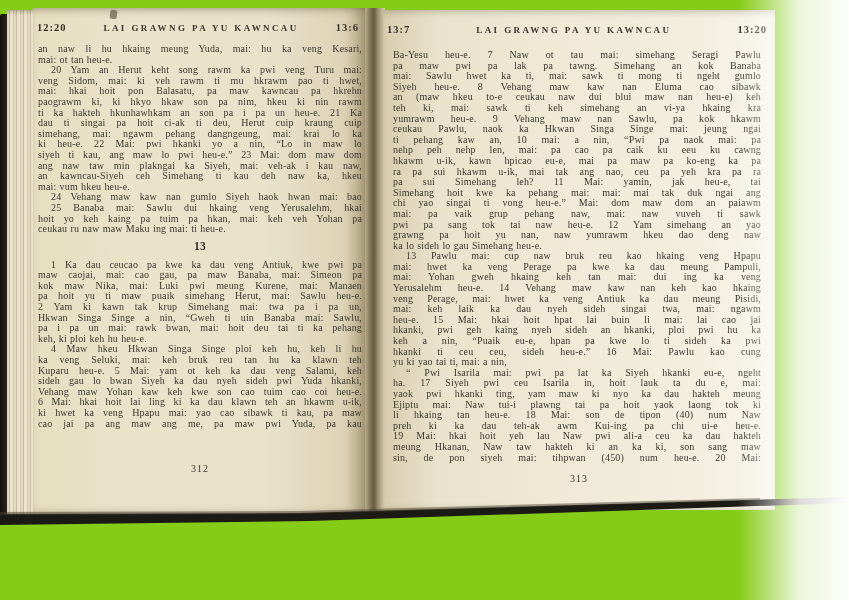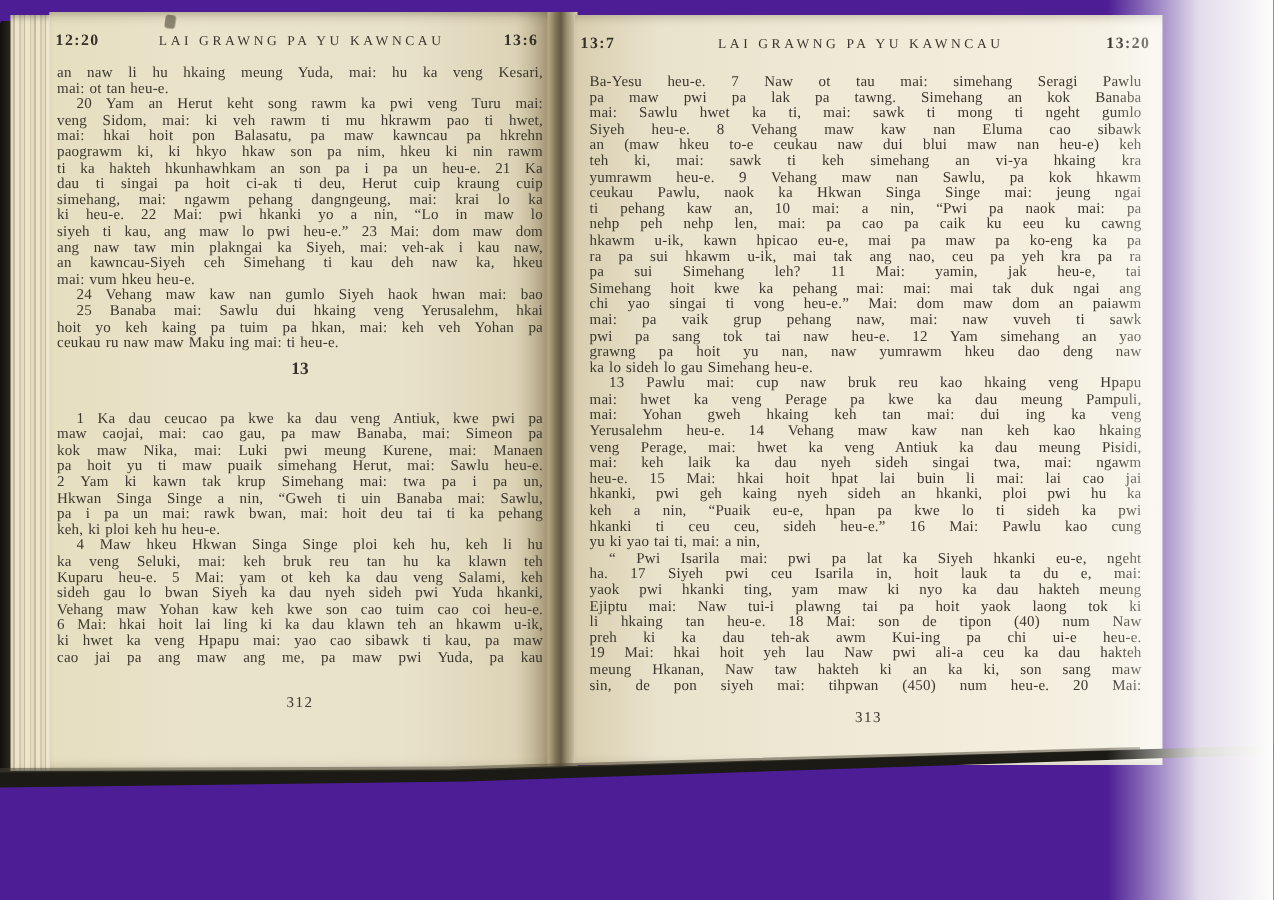--- a/index.html
+++ b/index.html
@@ -1,17 +1,17 @@
 <!DOCTYPE html>
 <html><head>
 <meta charset="utf-8">
 <style>
   html,body{margin:0;padding:0;}
   body{width:849px;height:600px;background:#fdfdfb;font-family:"Liberation Serif", serif;}
-  .photo{position:relative;width:849px;height:600px;background:#4c1d95;overflow:hidden;}
+  .photo{position:relative;width:849px;height:600px;background:#84cc16;overflow:hidden;}
 
   
   .cover-left{position:absolute;left:0;top:14px;width:8px;height:506px;background:linear-gradient(90deg,#11100c,#2c2a20);border-radius:2px 0 0 2px;}
   .fore-edge{position:absolute;left:7px;top:10px;width:27px;height:506px;
     background:repeating-linear-gradient(90deg,#e3dac1 0 2px,#c6bb9e 2px 3px,#ece4cc 3px 6px,#d2c8aa 6px 7px);
     box-shadow:inset 0 5px 5px -4px rgba(0,0,0,.35), inset 0 -5px 5px -4px rgba(0,0,0,.35);}
   .page-left{position:absolute;left:33px;top:8px;width:334px;height:506px;
     background:linear-gradient(90deg,#e6debf 0%,#eae3cb 30%,#e9e2cb 70%,#ddd3b6 93%,#c4b795 100%);
     box-shadow:inset 0 6px 8px -6px rgba(70,60,35,.5), inset 0 -6px 8px -6px rgba(70,60,35,.35), inset -16px 0 20px -14px rgba(70,58,32,.55);}
   .gutter{position:absolute;left:365px;top:8px;width:20px;height:506px;
@@ -21,29 +21,29 @@
     box-shadow:inset 0 6px 8px -6px rgba(70,60,35,.4), inset 0 -5px 7px -5px rgba(70,60,35,.25);}
   .right-fade{position:absolute;left:738px;top:0;width:111px;height:600px;
     background:linear-gradient(90deg,rgba(253,253,251,0) 0%,rgba(253,253,251,.85) 55%,#fdfdfb 100%);pointer-events:none;}
   .bottom-edge{position:absolute;left:0;top:0;pointer-events:none;}
   .smudge{position:absolute;left:110px;top:10px;width:7px;height:9px;background:rgba(60,55,40,.55);
     border-radius:2px;transform:rotate(8deg);filter:blur(.4px);}
 
   
   .header{position:absolute;left:4px;right:8px;top:14px;display:flex;align-items:baseline;color:#35312a;}
   .hnum{font-size:10.5px;letter-spacing:1px;font-weight:bold;}
-  .htitle{flex:1;text-align:center;font-size:9px;font-weight:normal;letter-spacing:2.4px;color:#3a362d;}
+  .htitle{flex:1;text-align:center;font-size:9px;font-weight:bold;letter-spacing:2.4px;color:#3a362d;}
   .page-text{position:absolute;font-size:10px;color:#3b372e;letter-spacing:.15px;word-spacing:.6px;}
   .page-left .page-text{left:5px;top:36px;width:324px;}
   .page-right .page-text{left:10px;top:40px;width:368px;}
   .line{line-height:10.6px;white-space:normal;}
   .jline{text-align:justify;text-align-last:justify;}
   .lline{text-align:left;}
   .para.ind .line:first-child{text-indent:13px;}
-  .chapter-num{text-align:center;font-weight:bold;font-size:11.5px;margin:5px 0 23px 0;color:#35312a;}
+  .chapter-num{text-align:center;font-weight:bold;font-size:11.5px;margin:5px 0 8px 0;color:#35312a;}
   .pagenum{position:absolute;bottom:40px;width:100%;text-align:center;font-size:10px;letter-spacing:1px;color:#3b372e;}
   .page-right .pagenum{bottom:26px;margin-top:20px;}
 </style>
 </head>
 <body>
 
 <div class="photo">
 
   <div class="cover-left"></div>
   <div class="fore-edge"></div>

